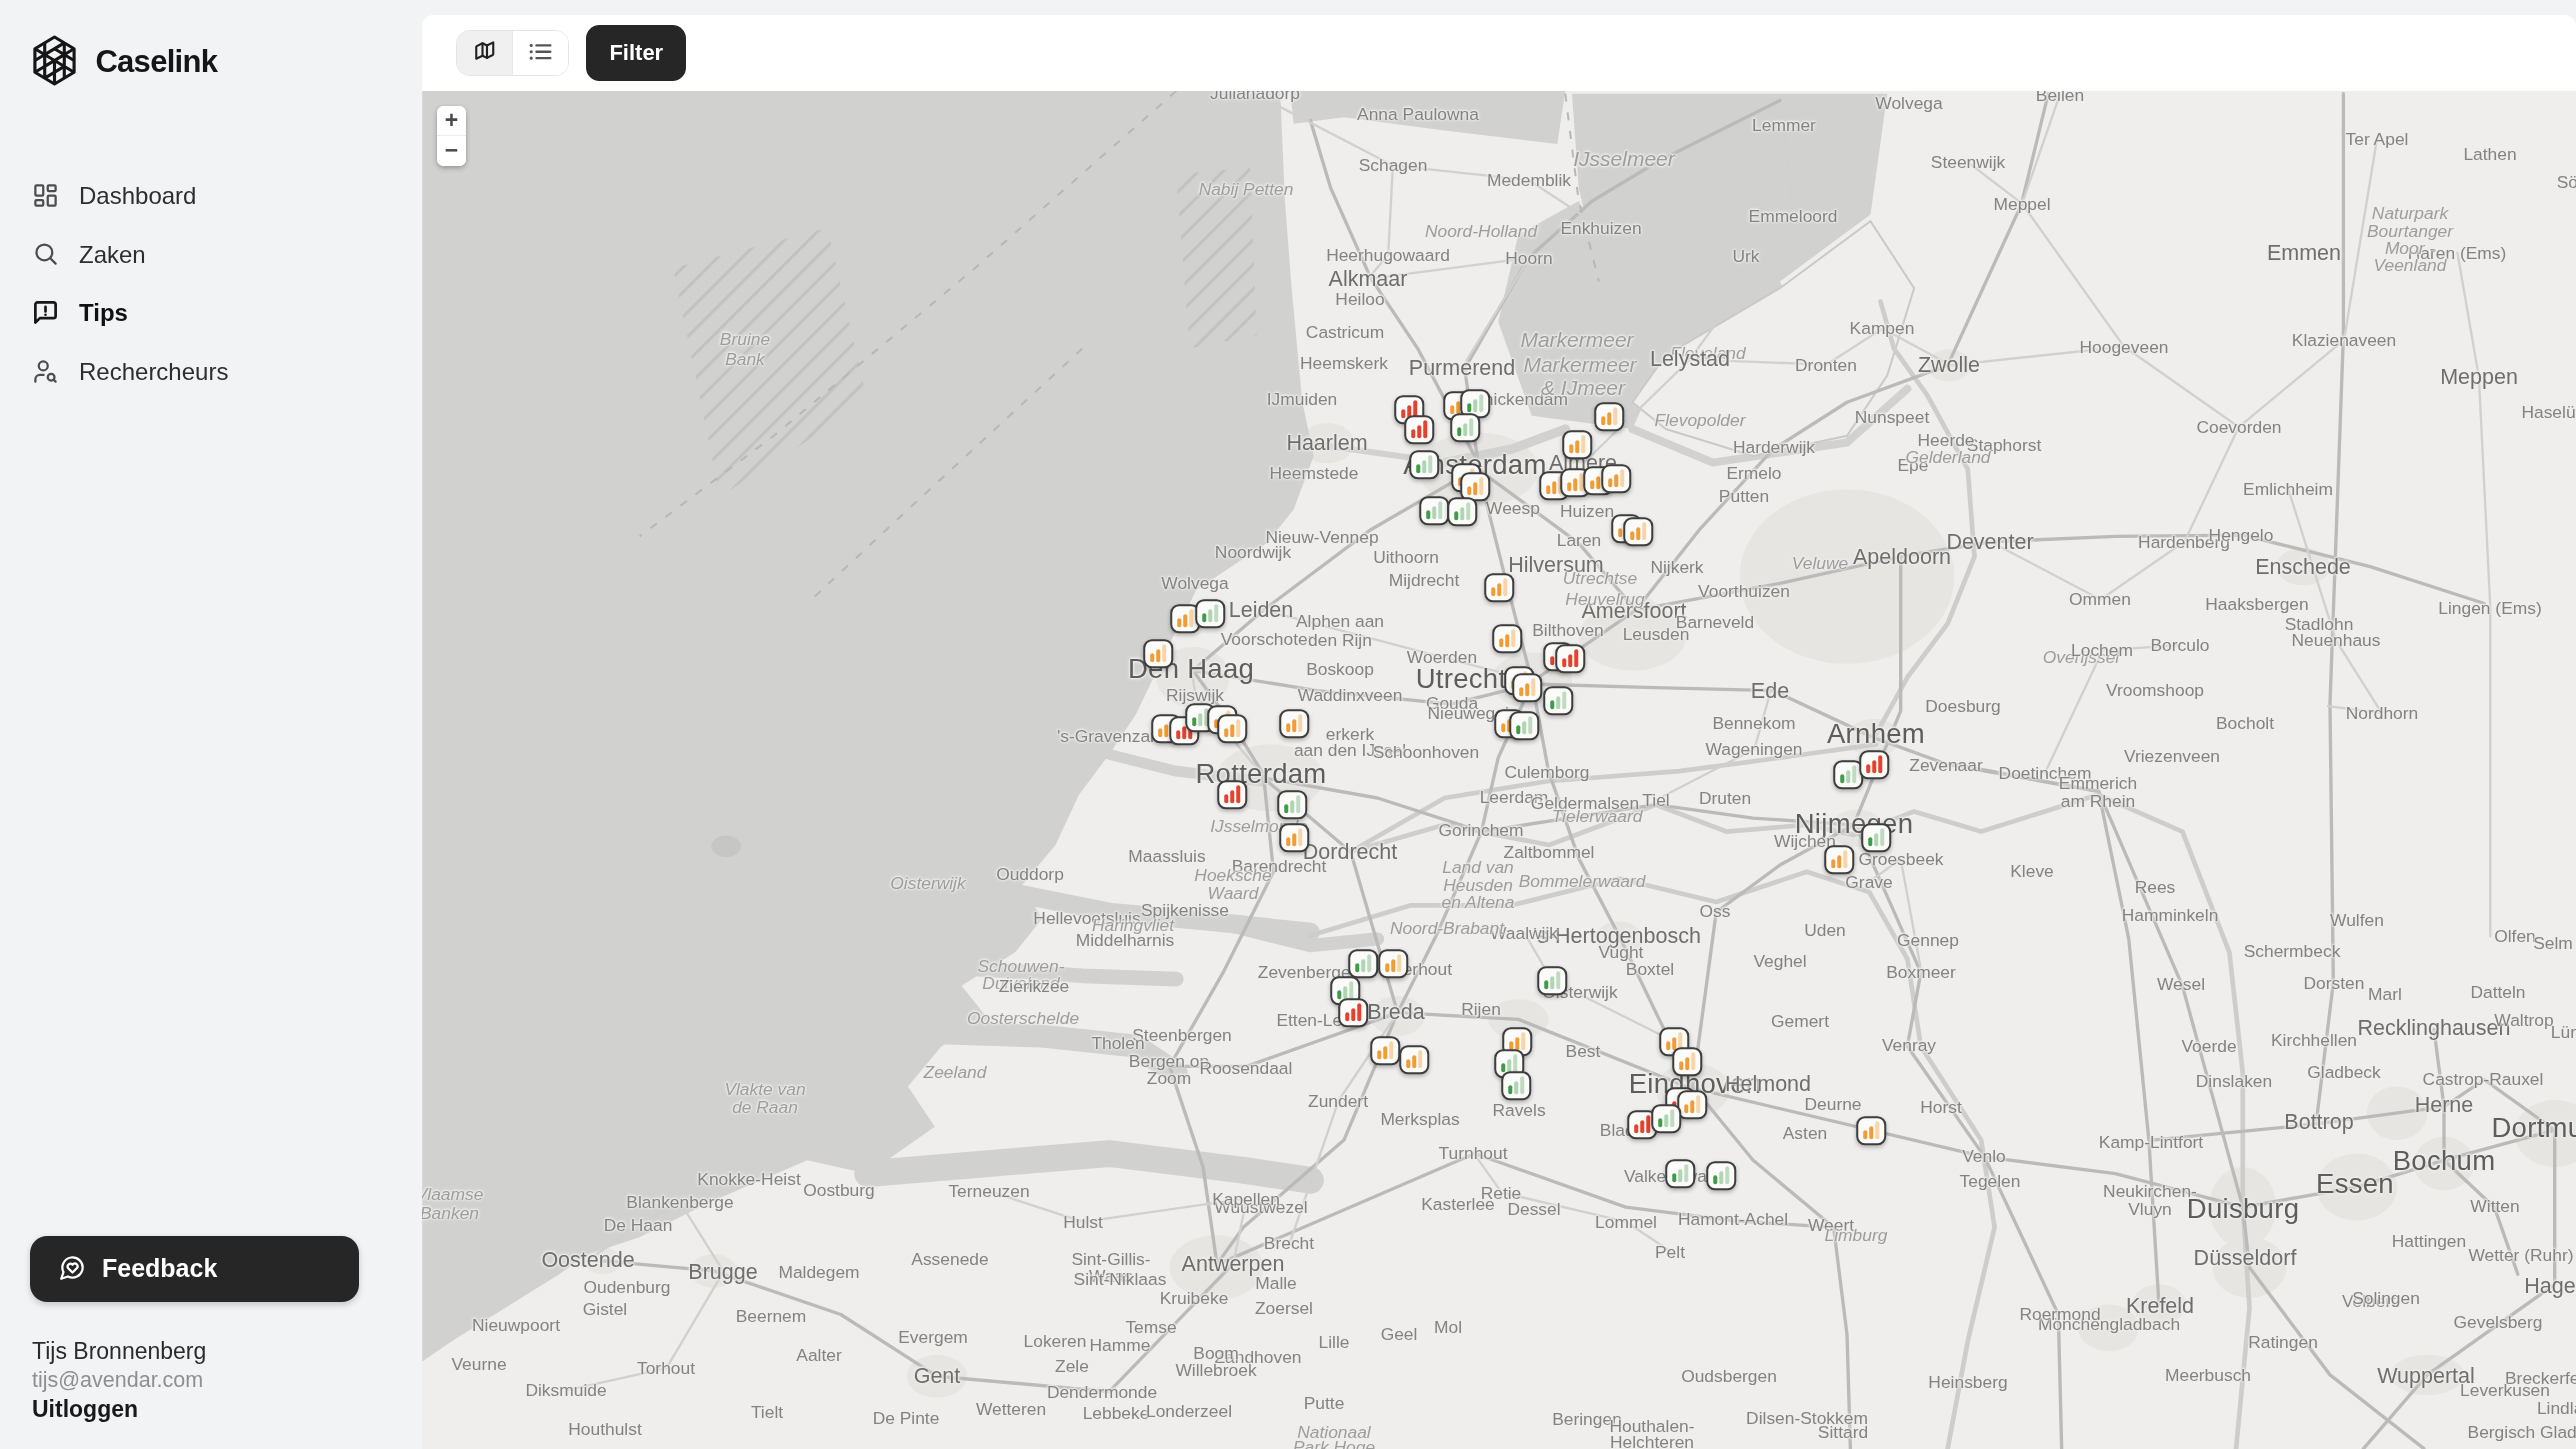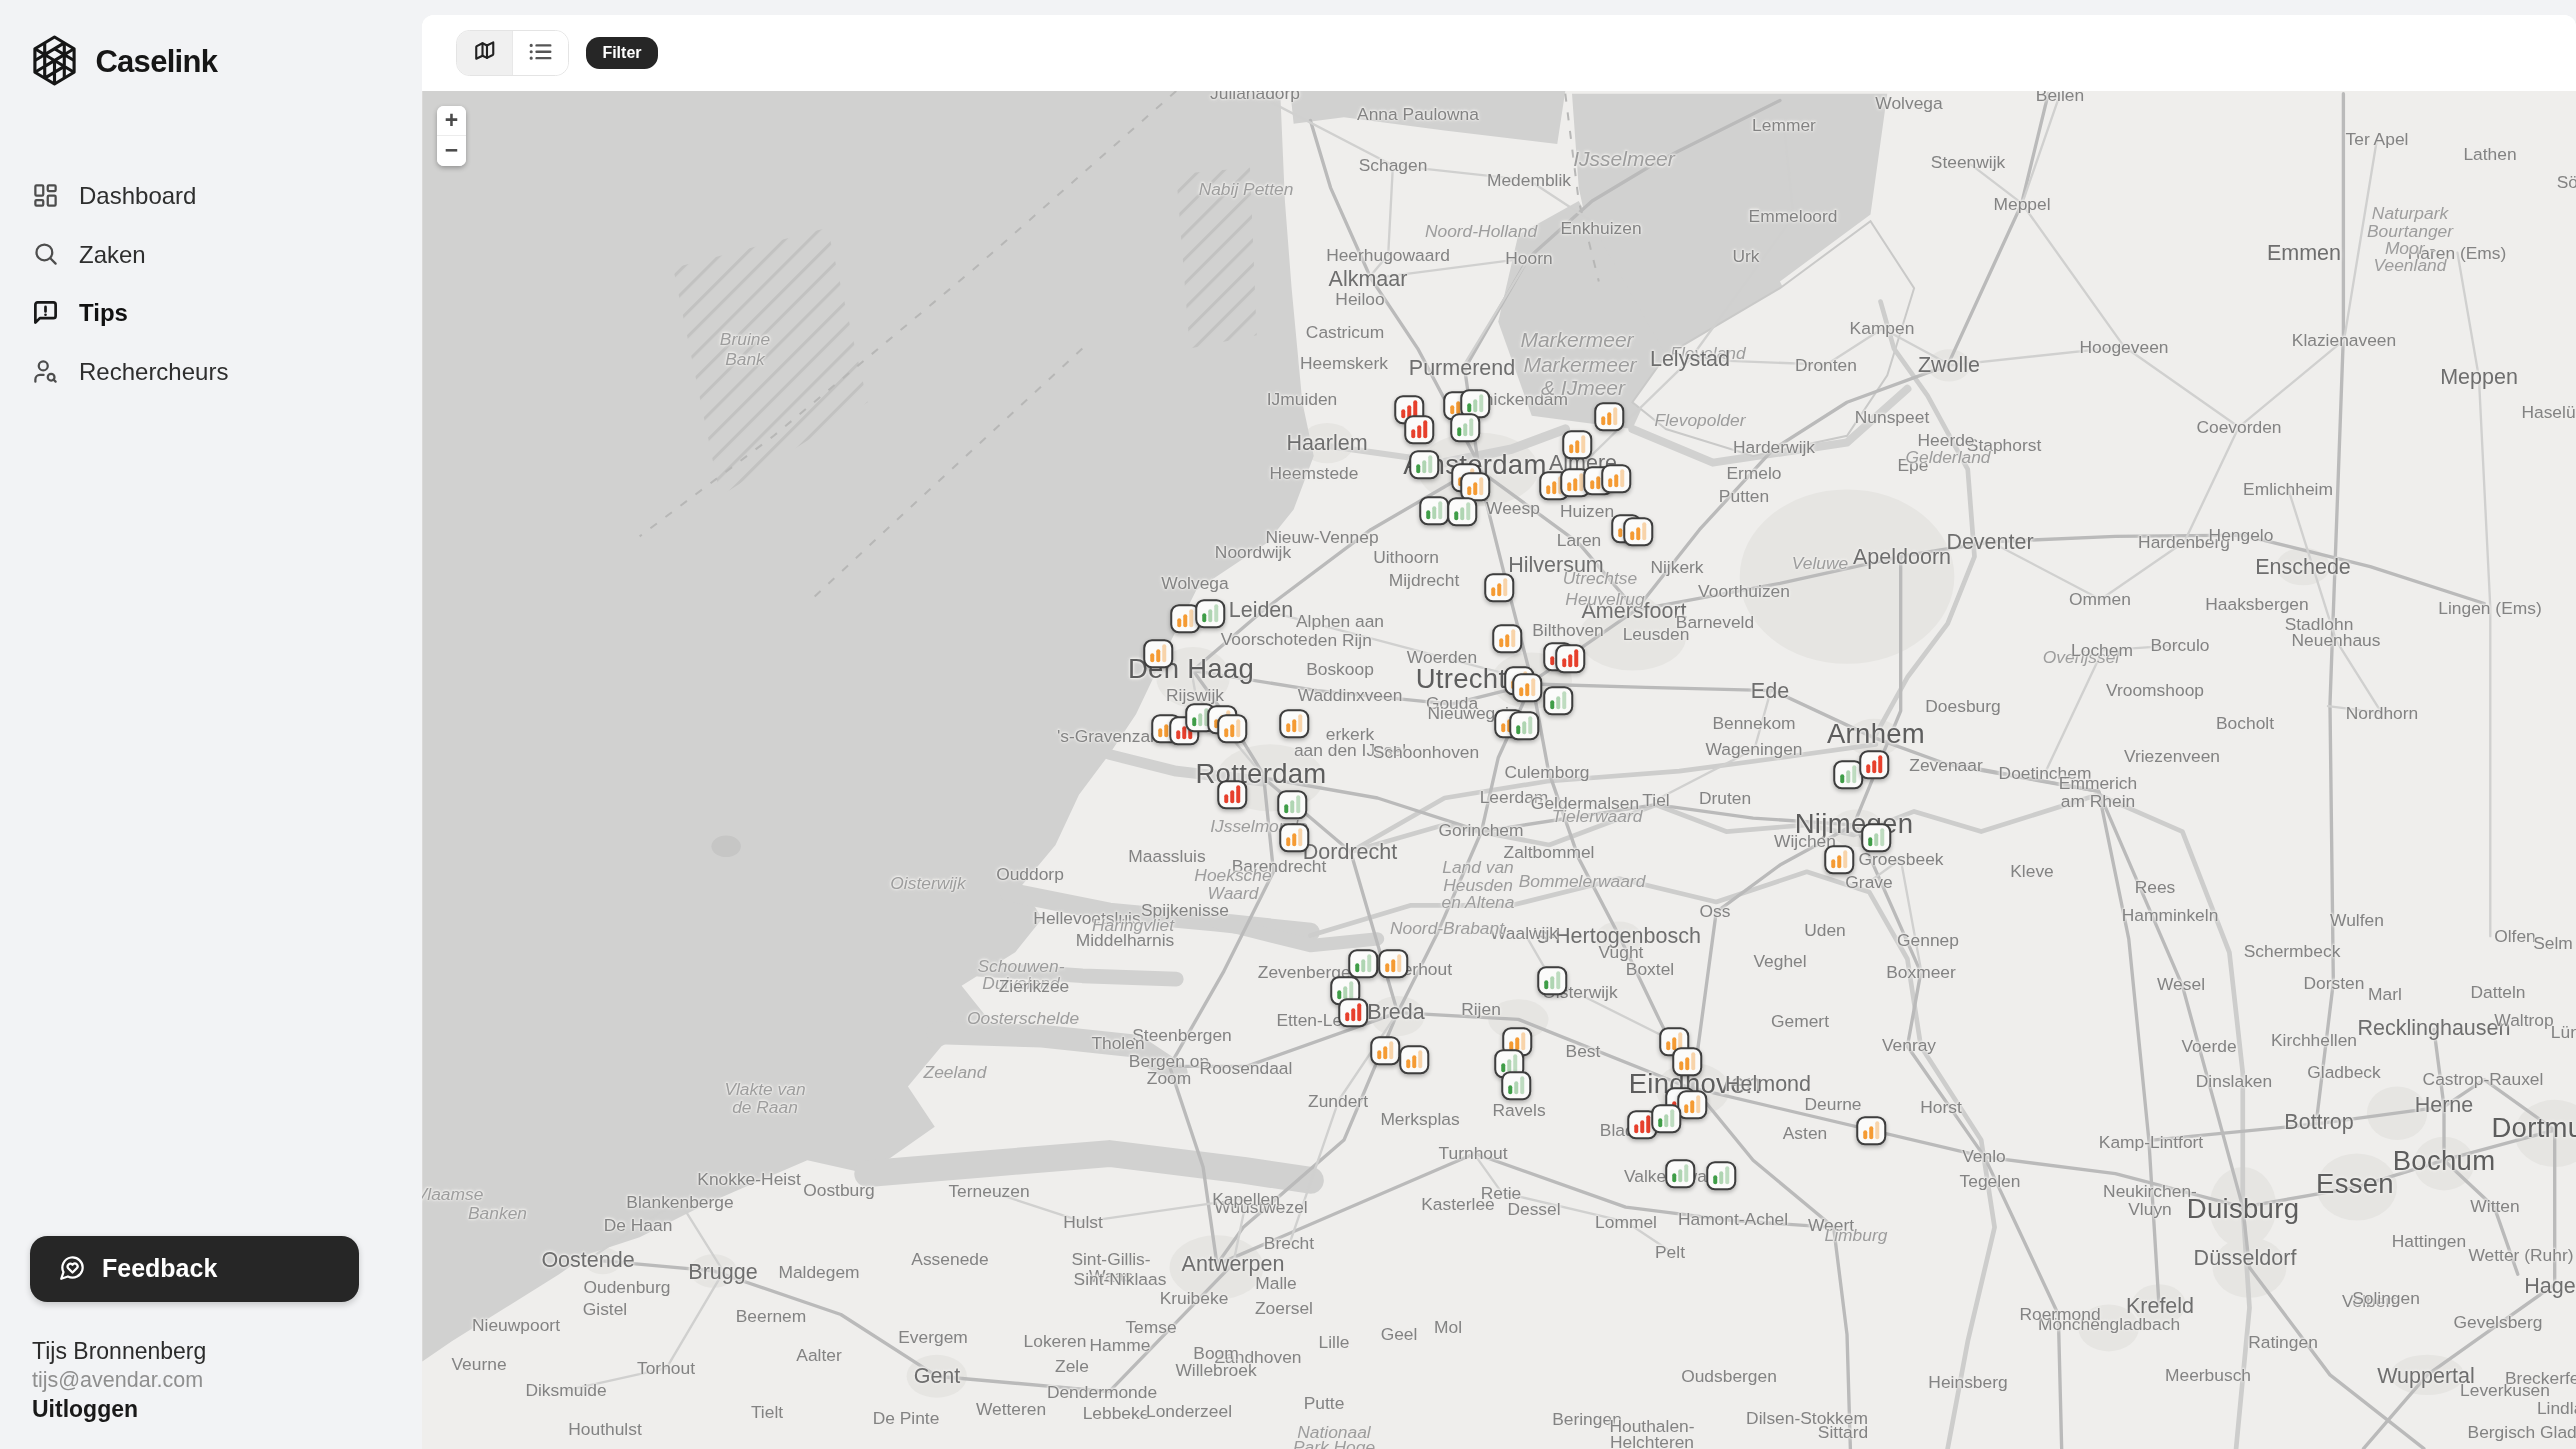--- a/index.html
+++ b/index.html
@@ -24,21 +24,21 @@
   .user-logout{margin-left:32px;font-size:23px;font-weight:700;color:#191919;line-height:31px;cursor:pointer;}
 
   
   .main{position:relative;flex:1;height:100%;}
   .card{position:absolute;left:0;top:14.8px;right:0;bottom:0;background:#fff;border-radius:12px 12px 0 0;overflow:hidden;display:flex;flex-direction:column;}
   .toolbar{height:76px;background:#fff;display:flex;align-items:center;padding-left:34px;gap:17.4px;flex:0 0 76px;}
   .seg{display:flex;height:44px;border:1.3px solid #e4e4e4;border-radius:13.4px;overflow:hidden;background:#fff;}
   .seg-btn{width:55px;display:flex;align-items:center;justify-content:center;cursor:pointer;background:#fff;}
   .seg-btn.sel{background:#f0f0f0;}
   .seg-btn + .seg-btn{border-left:1.3px solid #e8e8e8;}
-  .filter-btn{height:32px;padding:0 16px;background:#262626;border-radius:13.4px;color:#fff;font-size:16px;font-weight:700;display:flex;align-items:center;cursor:pointer;}
+  .filter-btn{height:56px;padding:0 23px;background:#262626;border-radius:13.4px;color:#fff;font-size:22px;font-weight:700;display:flex;align-items:center;cursor:pointer;}
 
   
   .map{position:relative;flex:1;background:#efeeec;overflow:hidden;}
   .map svg.base{position:absolute;left:0;top:0;}
   .zoomctl{position:absolute;left:14.8px;top:14.8px;width:29.5px;background:#fff;border-radius:6.7px;box-shadow:0 2px 5.4px rgba(0,0,0,.3);overflow:hidden;z-index:60;}
   .zoomctl .zbtn{width:29.5px;height:29.5px;display:flex;align-items:center;justify-content:center;font-size:23px;font-weight:700;color:#4a4a4a;cursor:pointer;background:#fff;}
   .zoomctl .zbtn + .zbtn{border-top:1.3px solid #ececec;}
 
   .map-label{position:absolute;transform:translate(-50%,-50%);white-space:nowrap;pointer-events:none;
     text-shadow:0 0 4.7px #efeeec,0 0 2.7px #efeeec,0 0.7px 2px #efeeec,0 -0.7px 2px #efeeec;z-index:10;}
@@ -400,21 +400,21 @@
             <span class="map-label r" style="left: 323px; top: 268px;">Bank</span>
             <span class="map-label t" style="left: 608px; top: 783px;">Ouddorp</span>
             <span class="map-label r" style="left: 599px; top: 875px;">Schouwen-</span>
             <span class="map-label r" style="left: 599px; top: 892px;">Duiveland</span>
             <span class="map-label t" style="left: 612px; top: 895px;">Zierikzee</span>
             <span class="map-label r" style="left: 601px; top: 927px;">Oosterschelde</span>
             <span class="map-label r" style="left: 533px; top: 981px;">Zeeland</span>
             <span class="map-label r" style="left: 343px; top: 998px;">Vlakte van</span>
             <span class="map-label r" style="left: 343px; top: 1016px;">de Raan</span>
             <span class="map-label r" style="left: 27.5px; top: 1103px;">Vlaamse</span>
-            <span class="map-label r" style="left: 27.5px; top: 1122px; margin-left: 48px;">Banken</span>
+            <span class="map-label r" style="left: 27.5px; top: 1122px;">Banken</span>
             <span class="map-label b" style="left: 1432px; top: 733px;">Nijmegen</span>
             <span class="map-label t" style="left: 1383px; top: 750px;">Wijchen</span>
             <span class="map-label t" style="left: 1479px; top: 768px;">Groesbeek</span>
             <span class="map-label t" style="left: 1447px; top: 791px;">Grave</span>
             <span class="map-label t" style="left: 1293px; top: 820px;">Oss</span>
             <span class="map-label t" style="left: 1403px; top: 839px;">Uden</span>
             <span class="map-label t" style="left: 1358px; top: 870px;">Veghel</span>
             <span class="map-label t" style="left: 1499px; top: 881px;">Boxmeer</span>
             <span class="map-label t" style="left: 1506px; top: 849px;">Gennep</span>
             <span class="map-label t" style="left: 1676px; top: 692px;">Emmerich</span>

